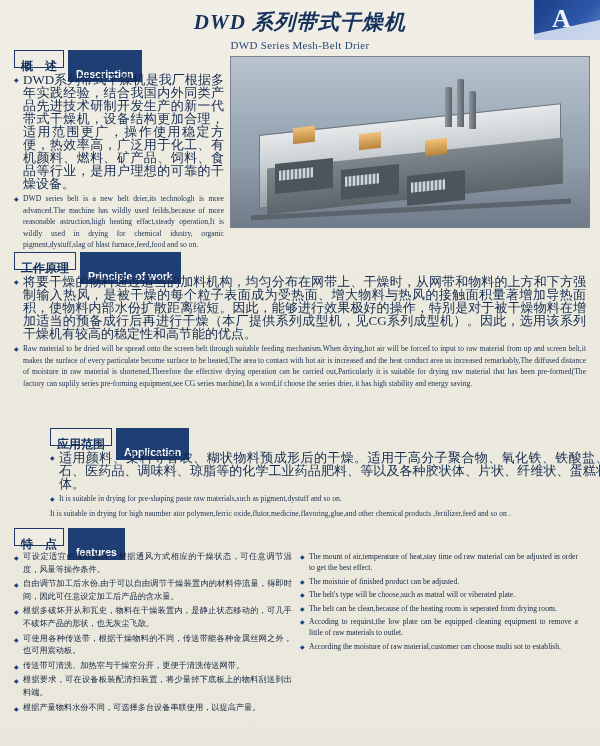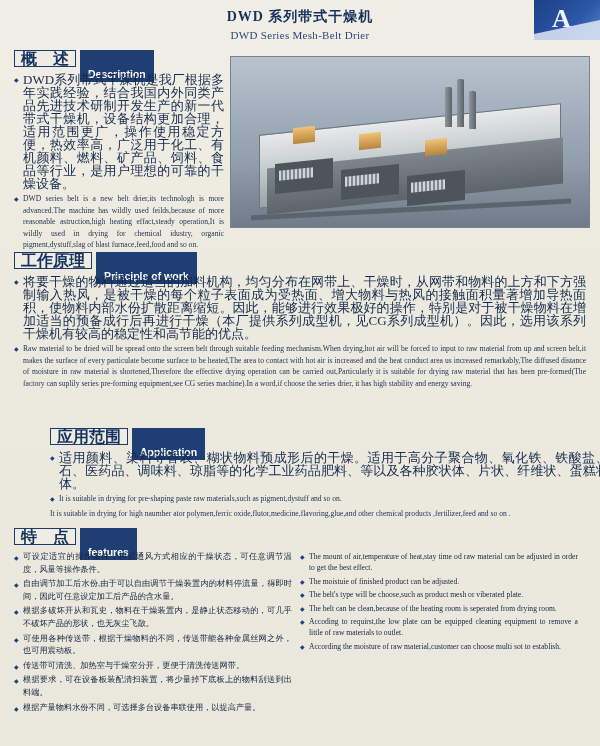--- a/index.html
+++ b/index.html
@@ -52,48 +52,49 @@
     opacity: .85;
   }
 
   
   .header {
     text-align: center;
     padding-top: 8px;
   }
   .title-cn {
     font-family: "Liberation Serif", serif;
-    font-size: 14px;
+    font-size: 21px;
     font-weight: bold;
     color: #16325c;
     letter-spacing: 1px;
+    font-style: italic;
   }
   .title-en {
     font-family: "Liberation Serif", serif;
     font-size: 11px;
     color: #2b4878;
     margin-top: 3px;
     letter-spacing: .3px;
   }
 
   
   .sec-head {
     display: flex;
     align-items: stretch;
     height: 17px;
     margin-bottom: 6px;
   }
   .sec-head .cn {
     border: 1px solid #1d3a6b;
     background: #efece4;
     color: #14325e;
-    font-size: 16px;
+    font-size: 12px;
     font-weight: bold;
     line-height: 15px;
-    padding: 0 6px;
+    padding: 8px 6px;
     font-family: "Liberation Serif", serif;
   }
   .sec-head .en {
     background: #1f3f74;
     color: #ffffff;
     font-size: 10.5px;
     line-height: 17px;
     padding: 16px 8px;
     margin-left: 4px;
     font-weight: bold;
@@ -310,21 +311,21 @@
         <span class="feat-li">自由调节加工后水份,由于可以自由调节干燥装置内的材料停流量，得即时间，因此可任意设定加工后产品的含水量。</span>
         <span class="feat-li">根据多破坏开从和瓦史，物料在干燥装置内，是静止状态移动的，可几乎不破坏产品的形状，也无灰尘飞散。</span>
         <span class="feat-li">可使用各种传送带，根据干燥物料的不同，传送带能各种金属丝网之外，也可用震动板。</span>
         <span class="feat-li">传送带可清洗、加热室与干燥室分开，更便于清洗传送网带。</span>
         <span class="feat-li">根据要求，可在设备板装配清扫装置，将少量掉下底板上的物料刮送到出料端。</span>
         <span class="feat-li">根据产量物料水份不同，可选择多台设备串联使用，以提高产量。</span>
       </div>
       <div class="col">
         <span class="feat-li en">The mount of air,temperature of heat,stay time od raw material can be adjusted in order to get the best effect.</span>
         <span class="feat-li en">The moistuie of finished product can be adjusted.</span>
-        <span class="feat-li en">The belt's type will be choose,such as product mesh or viberated plate.</span>
+        <span class="feat-li en">The belt's type will be choose,such as matral will or viberated plate.</span>
         <span class="feat-li en">The belt can be clean,because of the heating room is seperated from drying room.</span>
         <span class="feat-li en">Accoding to requirst,the low plate can be equipped cleaning equipment to remove a little of raw materials to outlet.</span>
         <span class="feat-li en">According the moisture of raw material,customer can choose multi sot to establish.</span>
       </div>
     </div>
   </div>
 
 </div>
 
 </body></html>

